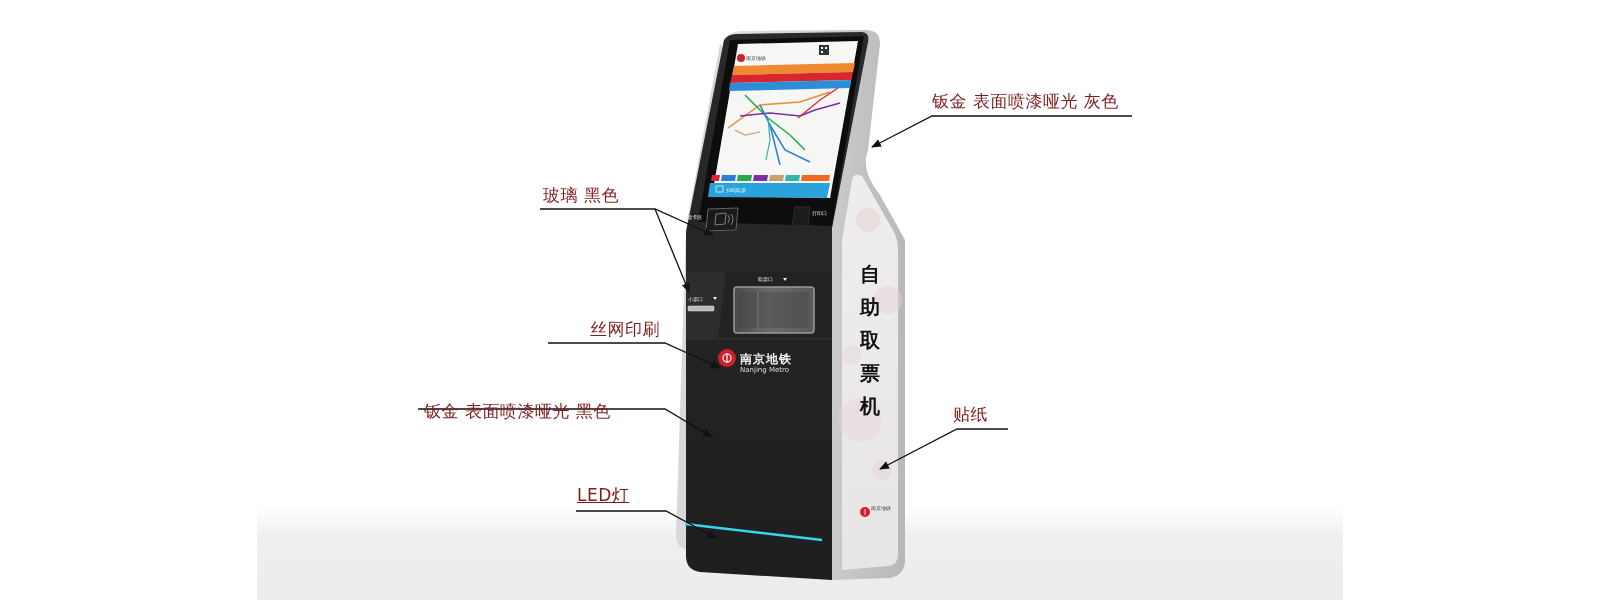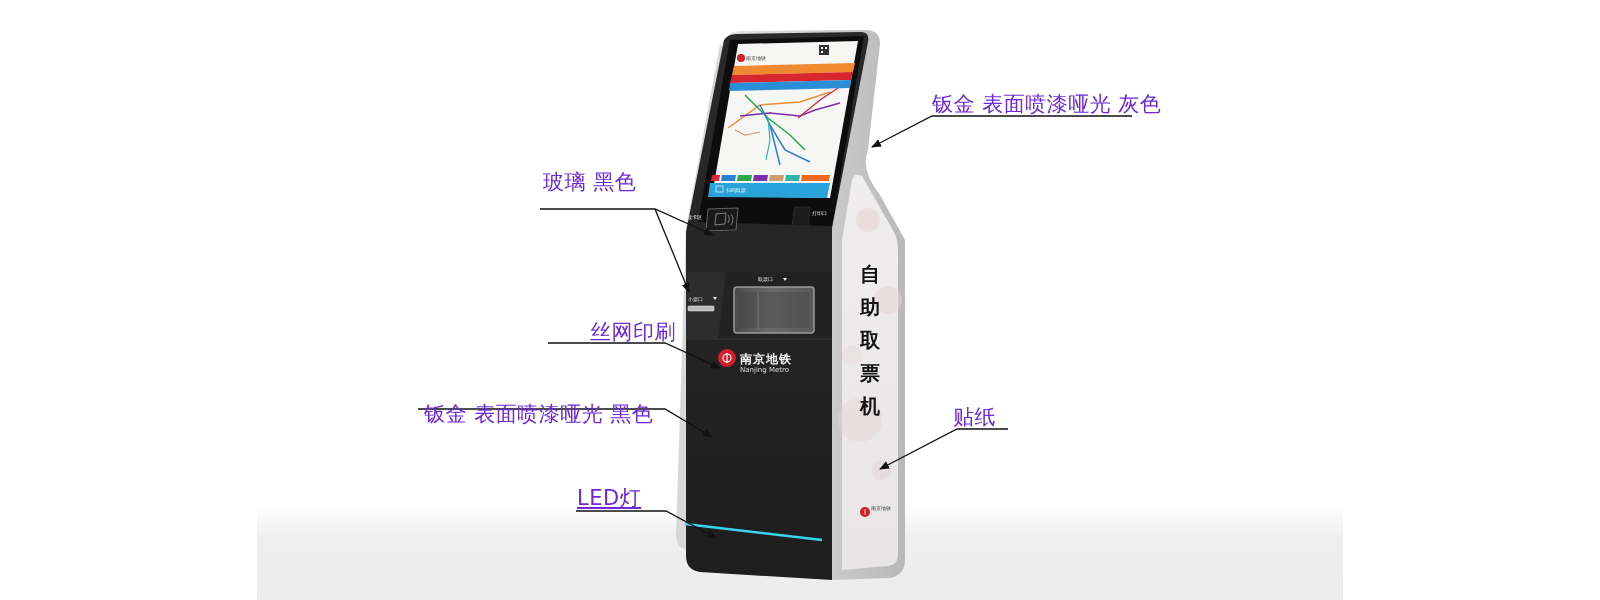--- a/index.html
+++ b/index.html
@@ -1,20 +1,20 @@
 <!DOCTYPE html>
 <html><head>
 <meta charset="utf-8">
 <style>
   html, body { margin:0; padding:0; }
   body { width:1600px; height:600px; position:relative; overflow:hidden; background:#ffffff; font-family:"DejaVu Sans","Liberation Sans",sans-serif; }
   .floor { position:absolute; left:257px; top:505px; width:1086px; height:95px;
     background:linear-gradient(to bottom, rgba(240,240,240,0) 0%, #f0eff0 35%, #ececec 100%); }
   .stage { position:absolute; left:0; top:0; width:1600px; height:600px; }
-  .callout-label { position:absolute; font-size:21px; color:#6d28d9; white-space:nowrap; letter-spacing:0.5px; }
+  .callout-label { position:absolute; font-size:17px; color:#7f1d1d; white-space:nowrap; letter-spacing:0.5px; }
   .side-title { position:absolute; left:858px; top:258px; width:24px; font-size:20px; font-weight:bold; line-height:33px; color:#111; text-align:center; }
   .small-white { position:absolute; color:#e8e8e8; font-size:5px; white-space:nowrap; }
   .logo-cn { position:absolute; left:740px; top:351px; font-size:12px; font-weight:bold; color:#f2f2f2; letter-spacing:1px; white-space:nowrap; }
   .logo-en { position:absolute; left:740px; top:366px; font-size:7px; color:#dcdcdc; white-space:nowrap; }
   .side-logo-cn { position:absolute; left:871px; top:505px; font-size:5px; color:#333; white-space:nowrap; }
   .scr-title { position:absolute; font-size:5px; color:#333; white-space:nowrap; }
 </style>
 </head>
 <body>
 
@@ -164,17 +164,17 @@
 
 <div class="small-white" style="left:687px;top:214px;">读卡区</div>
 <div class="small-white" style="left:812px;top:210px;">打印口</div>
 <div class="small-white" style="left:758px;top:276px;">取票口</div>
 <div class="small-white" style="left:688px;top:296px;">小票口</div>
 
 <div class="scr-title" style="left:746px;top:55px;">南京地铁</div>
 <div class="scr-title" style="left:726px;top:187px;color:#e8f6fc;">扫码取票</div>
 
 <div class="callout-label" style="left:932px;top:90px;">钣金 表面喷漆哑光 灰色</div>
-<div class="callout-label" style="left:543px;top:168px;">玻璃 黑色</div>
+<div class="callout-label" style="left:543px;top:184px;">玻璃 黑色</div>
 <div class="callout-label" style="left:554px;top:318px;margin-left:36px;">丝网印刷</div>
 <div class="callout-label" style="left:424px;top:400px;">钣金 表面喷漆哑光 黑色</div>
 <div class="callout-label" style="left:577px;top:484px;text-decoration:underline;">LED灯</div>
 <div class="callout-label" style="left:953px;top:403px;text-align:right;">贴纸</div>
 
 </body></html>

